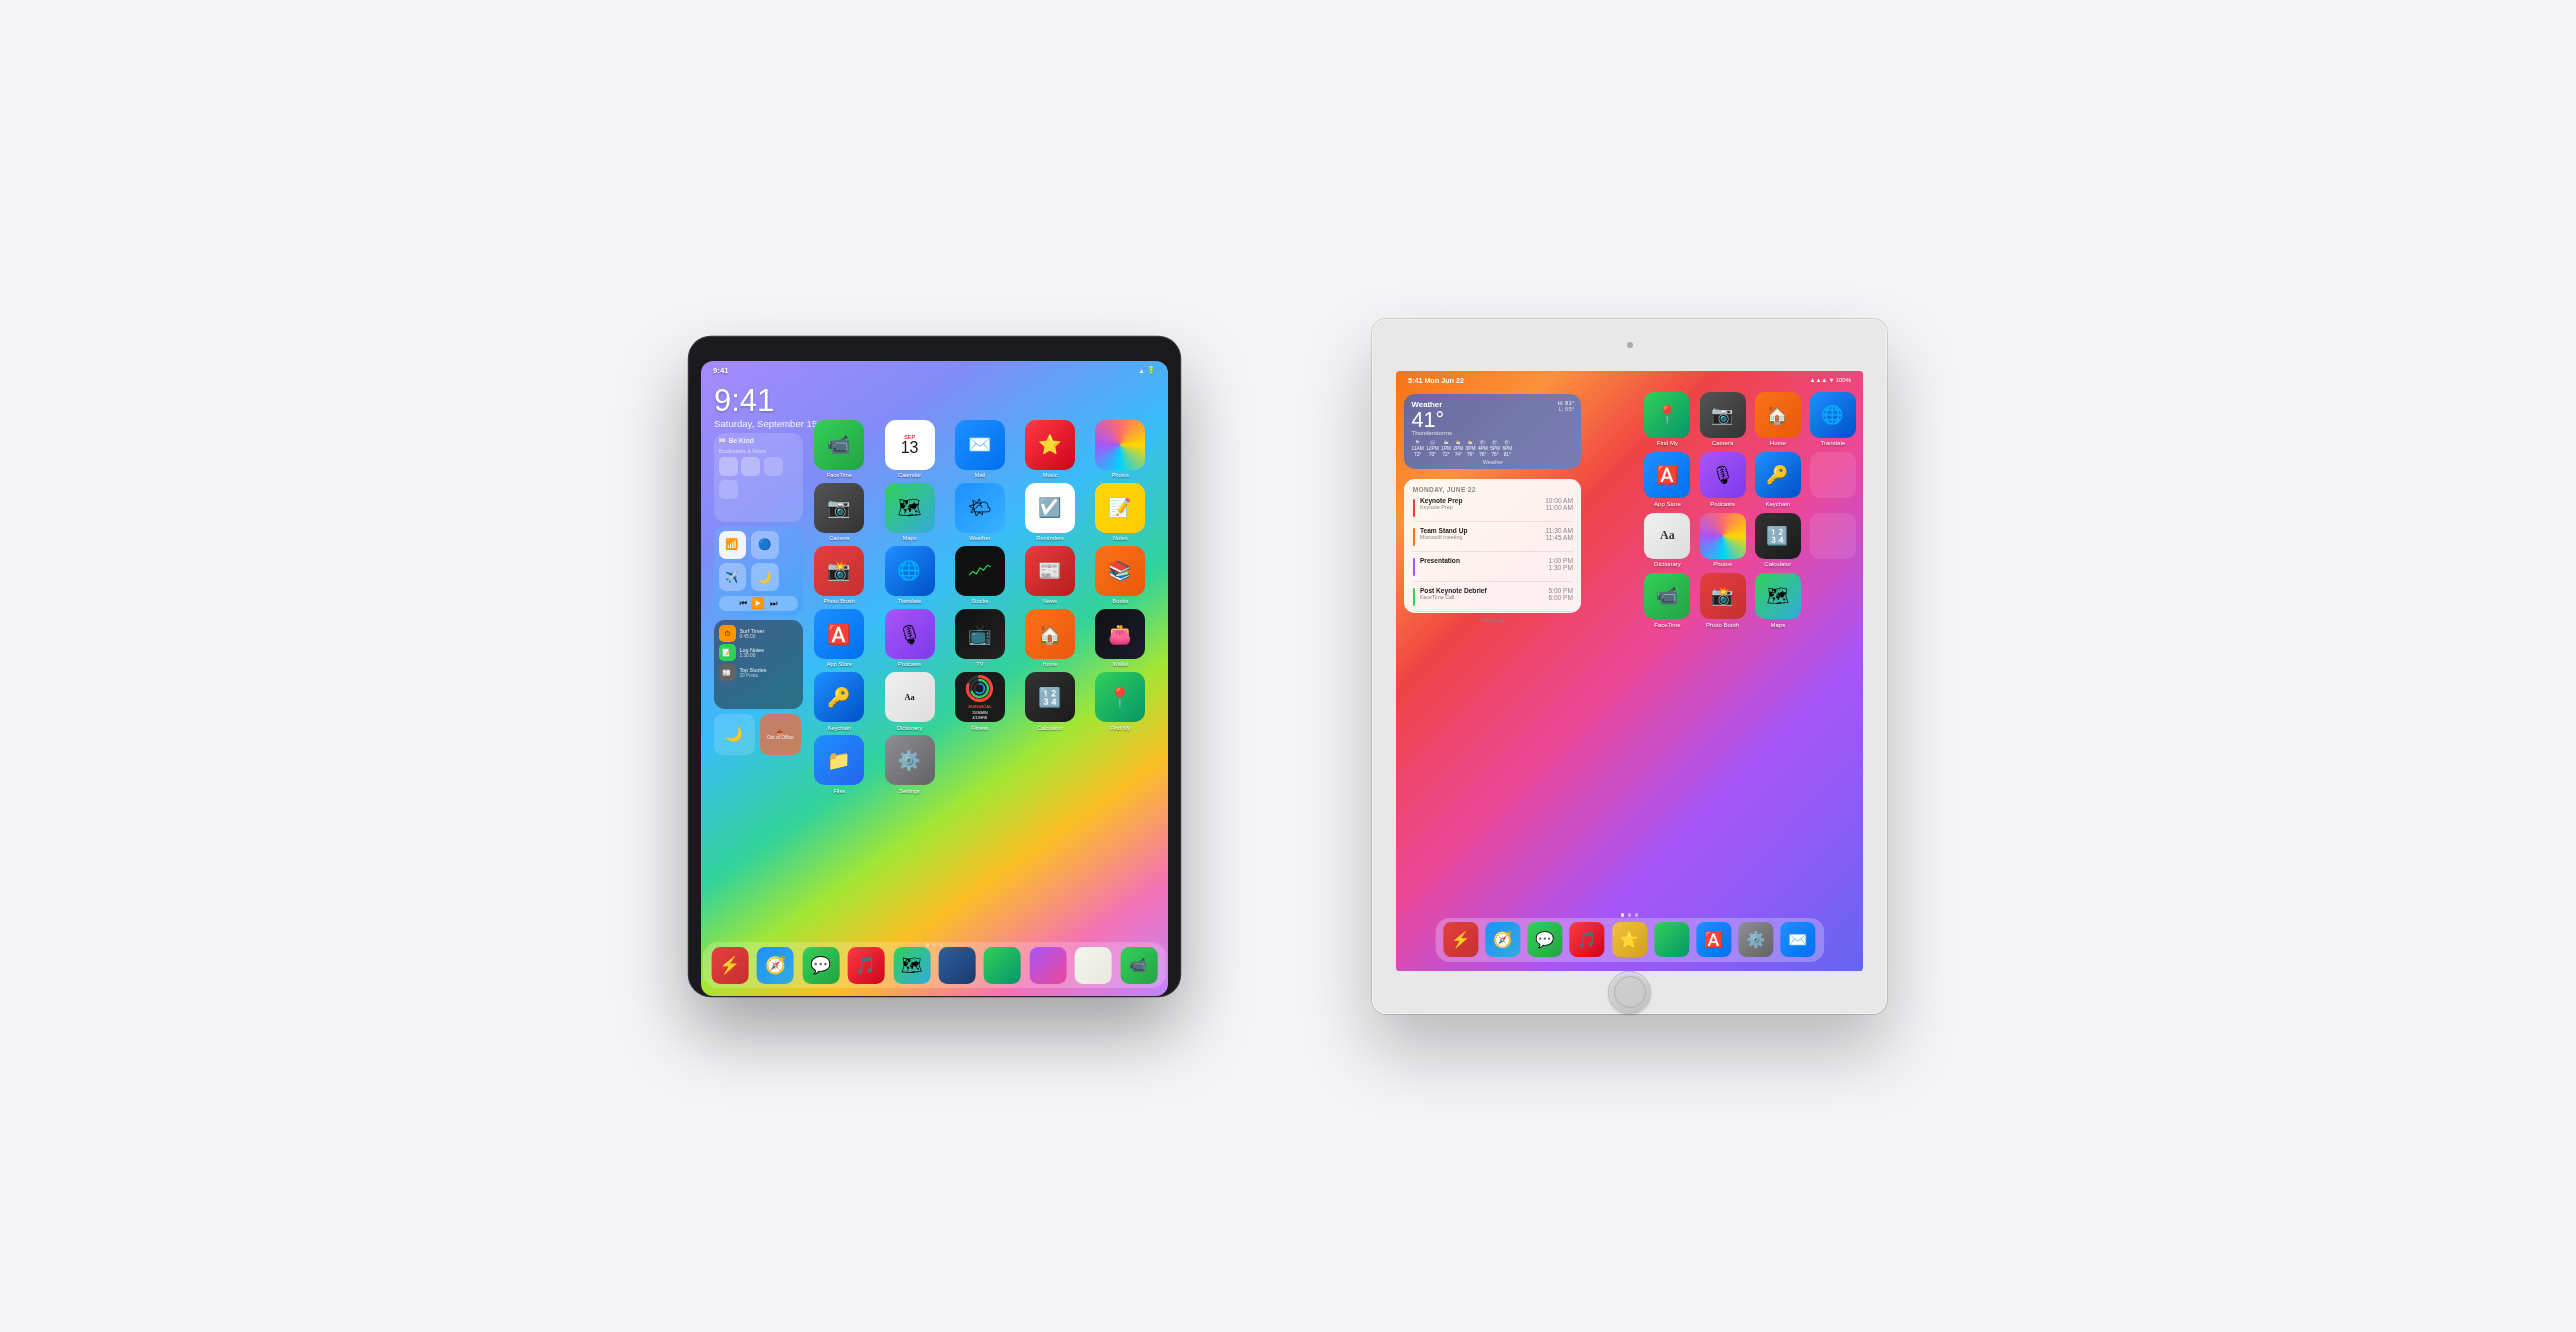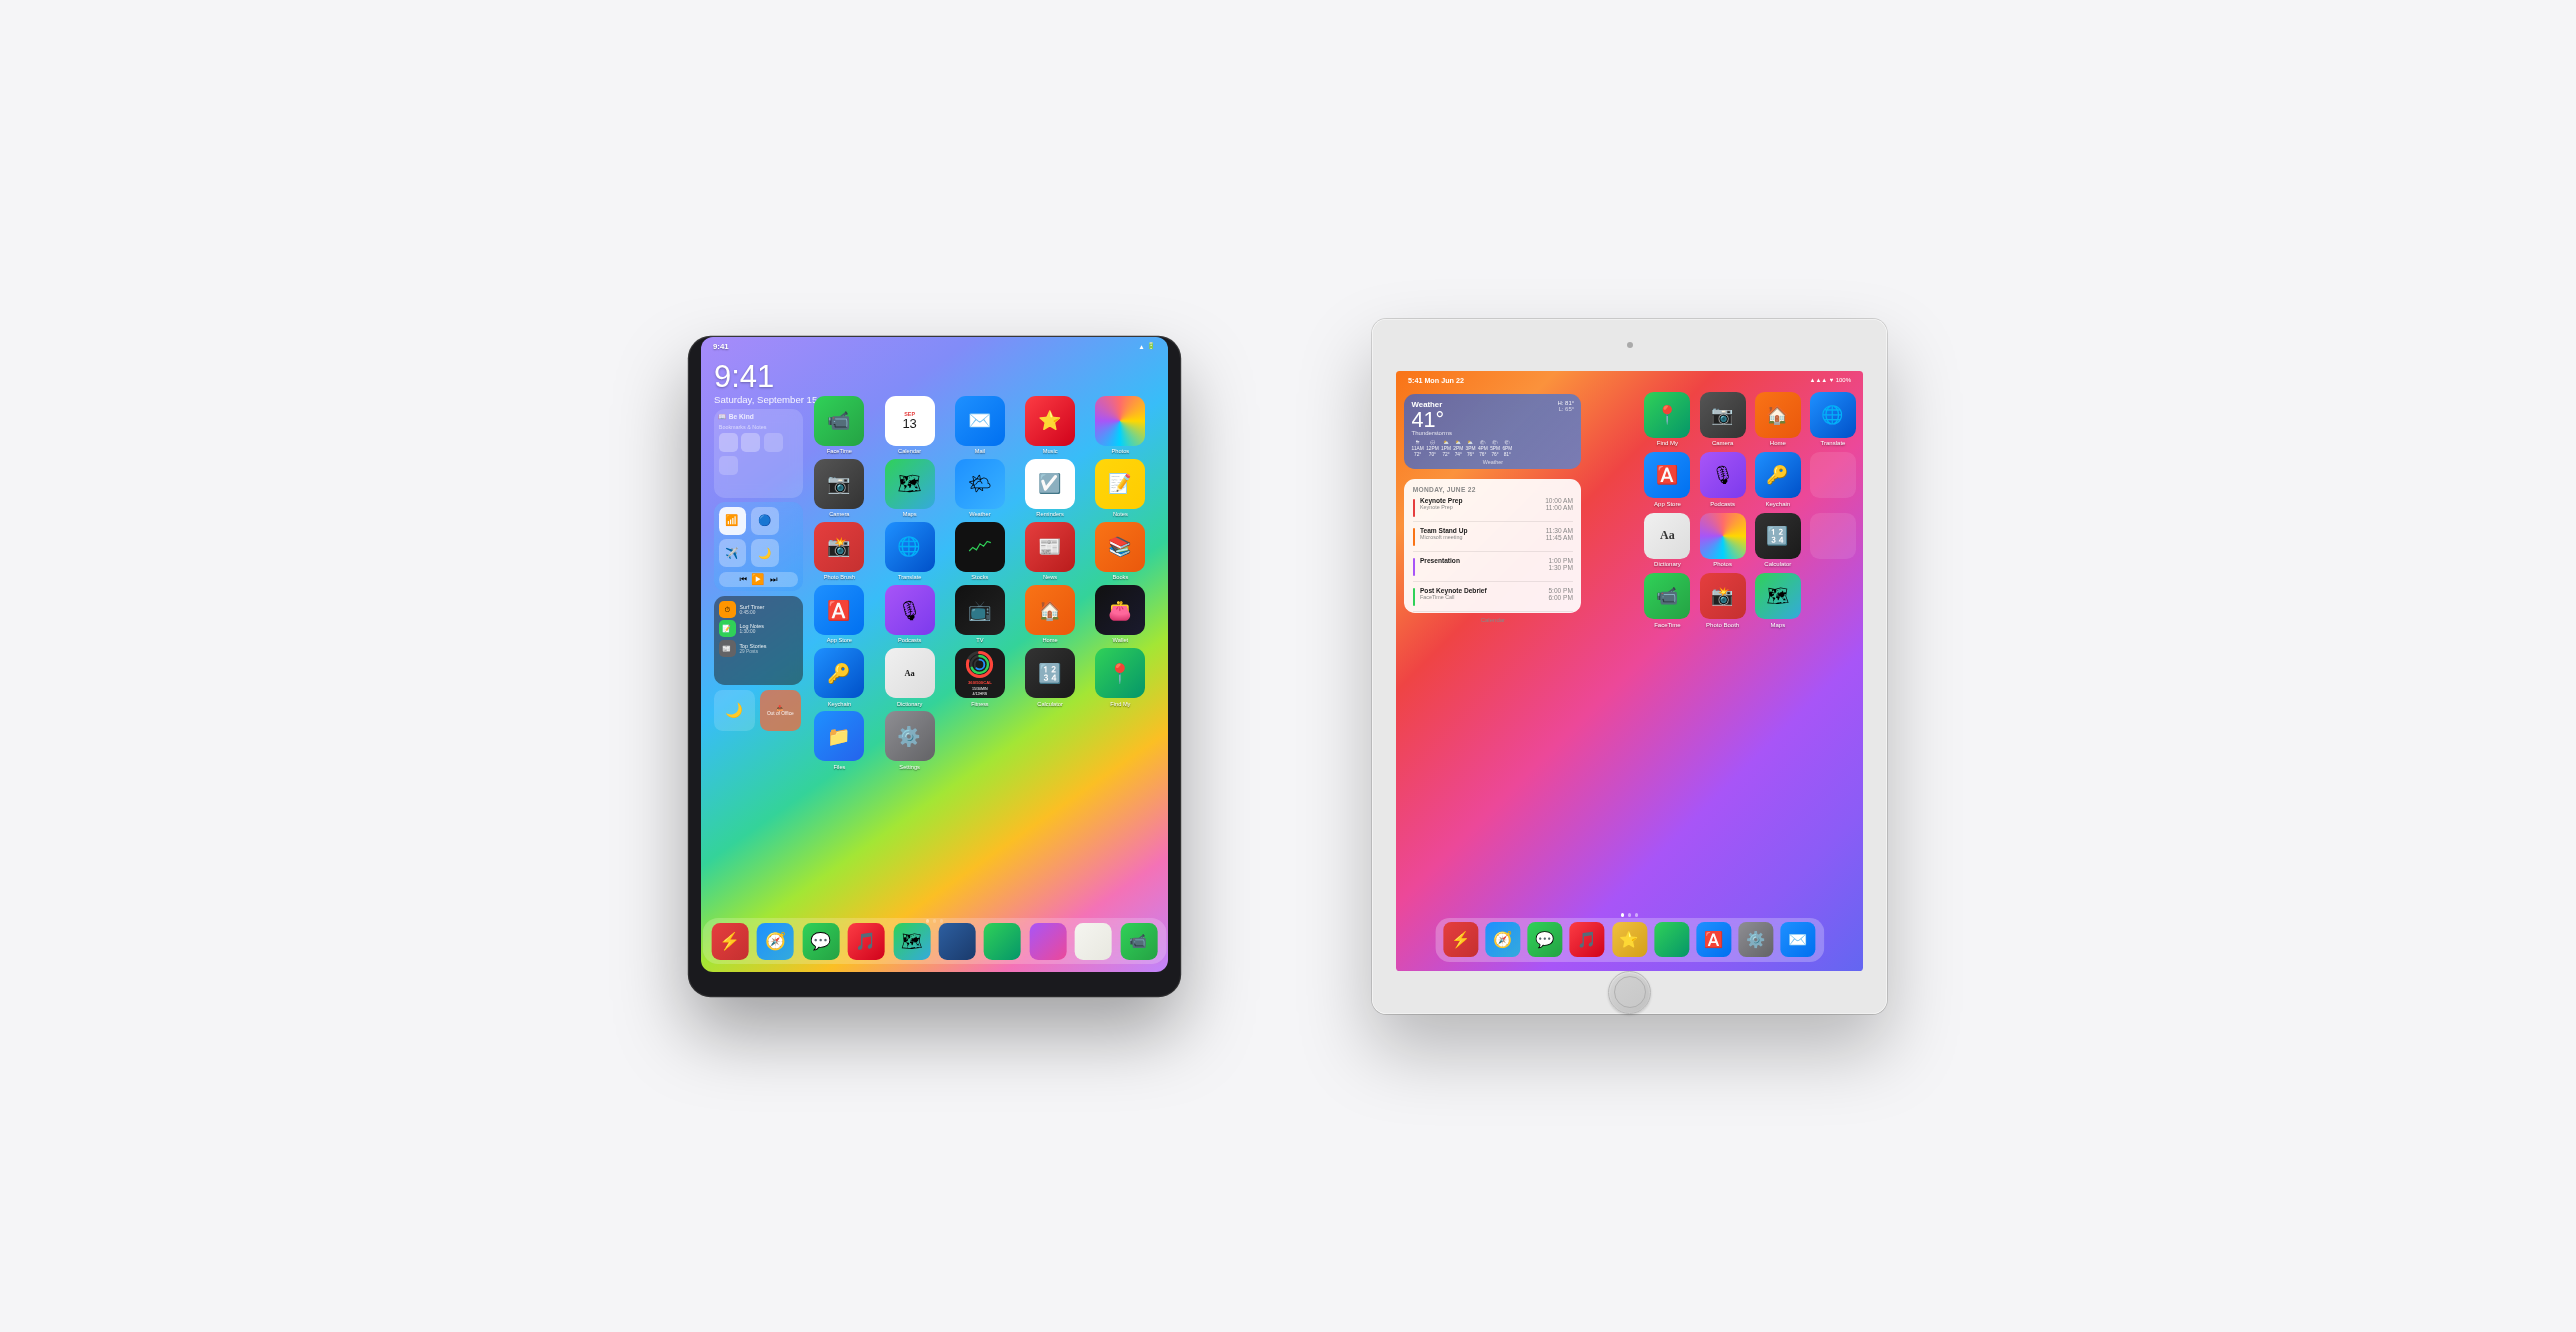--- a/index.html
+++ b/index.html
@@ -25,21 +25,21 @@
 
     
     .ipad-air {
       width: 491px;
       height: 659px;
       background: #1a1a1e;
       border-radius: 21.6px;
       position: relative;
       box-shadow: 0 36px 72px rgba(0,0,0,0.35), 0 0 0 1.2px #3a3a3c;
       display: flex;
-      align-items: flex-start;
+      align-items: flex-end;
       justify-content: center;
     }
 
     .ipad-air .screen {
       width: 467px;
       height: 635px;
       border-radius: 12px;
       overflow: hidden;
       position: relative;
       background: linear-gradient(145deg, #a78bfa 0%, #818cf8 20%, #38bdf8 40%, #34d399 55%, #a3e635 65%, #fbbf24 75%, #f472b6 88%, #c084fc 100%);
@@ -609,21 +609,21 @@
 
         <div class="app-wrapper">
           <div class="app-icon app-facetime">
               <span class="icon-emoji">📹</span>
             </div>
           <span class="app-label">FaceTime</span>
         </div>
         <div class="app-wrapper">
           <div class="app-icon" style="background:white;display:flex;flex-direction:column;align-items:center;justify-content:center;">
             <div style="font-size:5.4px;font-weight:700;color:#e53e3e;text-transform:uppercase;">Sep</div>
-            <div style="font-size:13px;font-weight:200;color:#1a1a1a;line-height:1;">13</div>
+            <div style="font-size:16px;font-weight:200;color:#1a1a1a;line-height:1;">13</div>
           </div>
           <span class="app-label">Calendar</span>
         </div>
         <div class="app-wrapper">
           <div class="app-icon app-mail">
               <span class="icon-emoji">✉️</span>
             </div>
           <span class="app-label">Mail</span>
         </div>
         <div class="app-wrapper">

